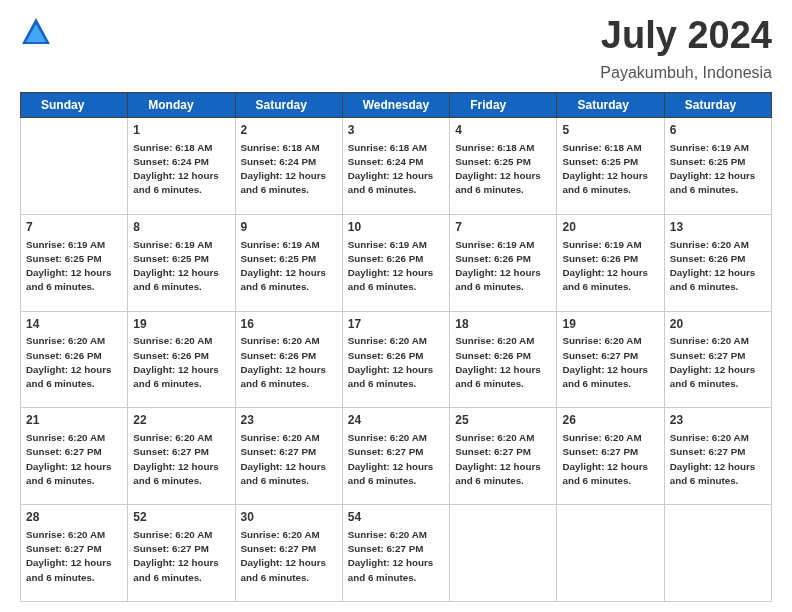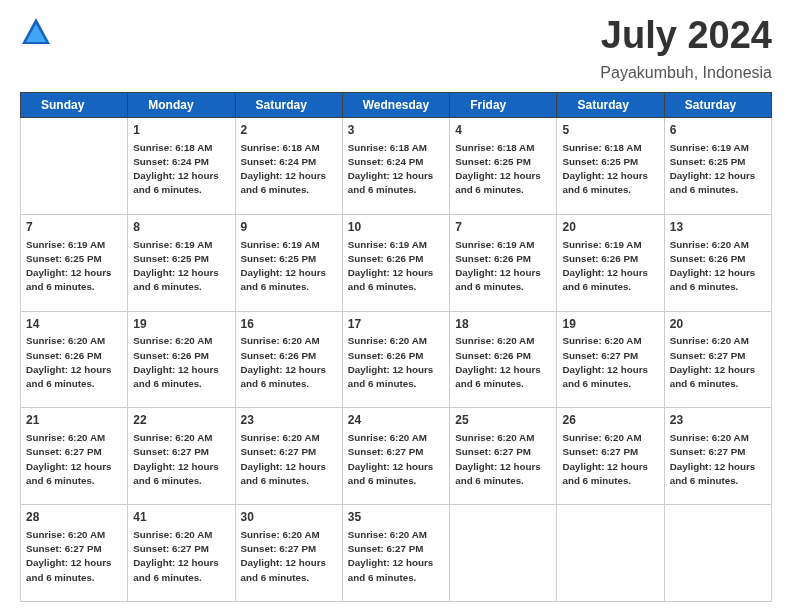--- a/index.html
+++ b/index.html
@@ -335,35 +335,35 @@
         </tr>
         <tr class="row-last">
           <td>
             <span class="day-num">28</span>
             <div class="day-info" style="white-space: pre-line;">Sunrise: 6:20 AM
 Sunset: 6:27 PM
 Daylight: 12 hours
 and 6 minutes.</div>
           </td>
           <td>
-            <span class="day-num">41</span>
+            <span class="day-num">52</span>
             <div class="day-info" style="white-space: pre-line;">Sunrise: 6:20 AM
 Sunset: 6:27 PM
 Daylight: 12 hours
 and 6 minutes.</div>
           </td>
           <td>
             <span class="day-num">30</span>
             <div class="day-info" style="white-space: pre-line;">Sunrise: 6:20 AM
 Sunset: 6:27 PM
 Daylight: 12 hours
 and 6 minutes.</div>
           </td>
           <td>
-            <span class="day-num">35</span>
+            <span class="day-num">54</span>
             <div class="day-info" style="white-space: pre-line;">Sunrise: 6:20 AM
 Sunset: 6:27 PM
 Daylight: 12 hours
 and 6 minutes.</div>
           </td>
           <td class="empty"></td>
           <td class="empty"></td>
           <td class="empty"></td>
         </tr>
       </tbody>

